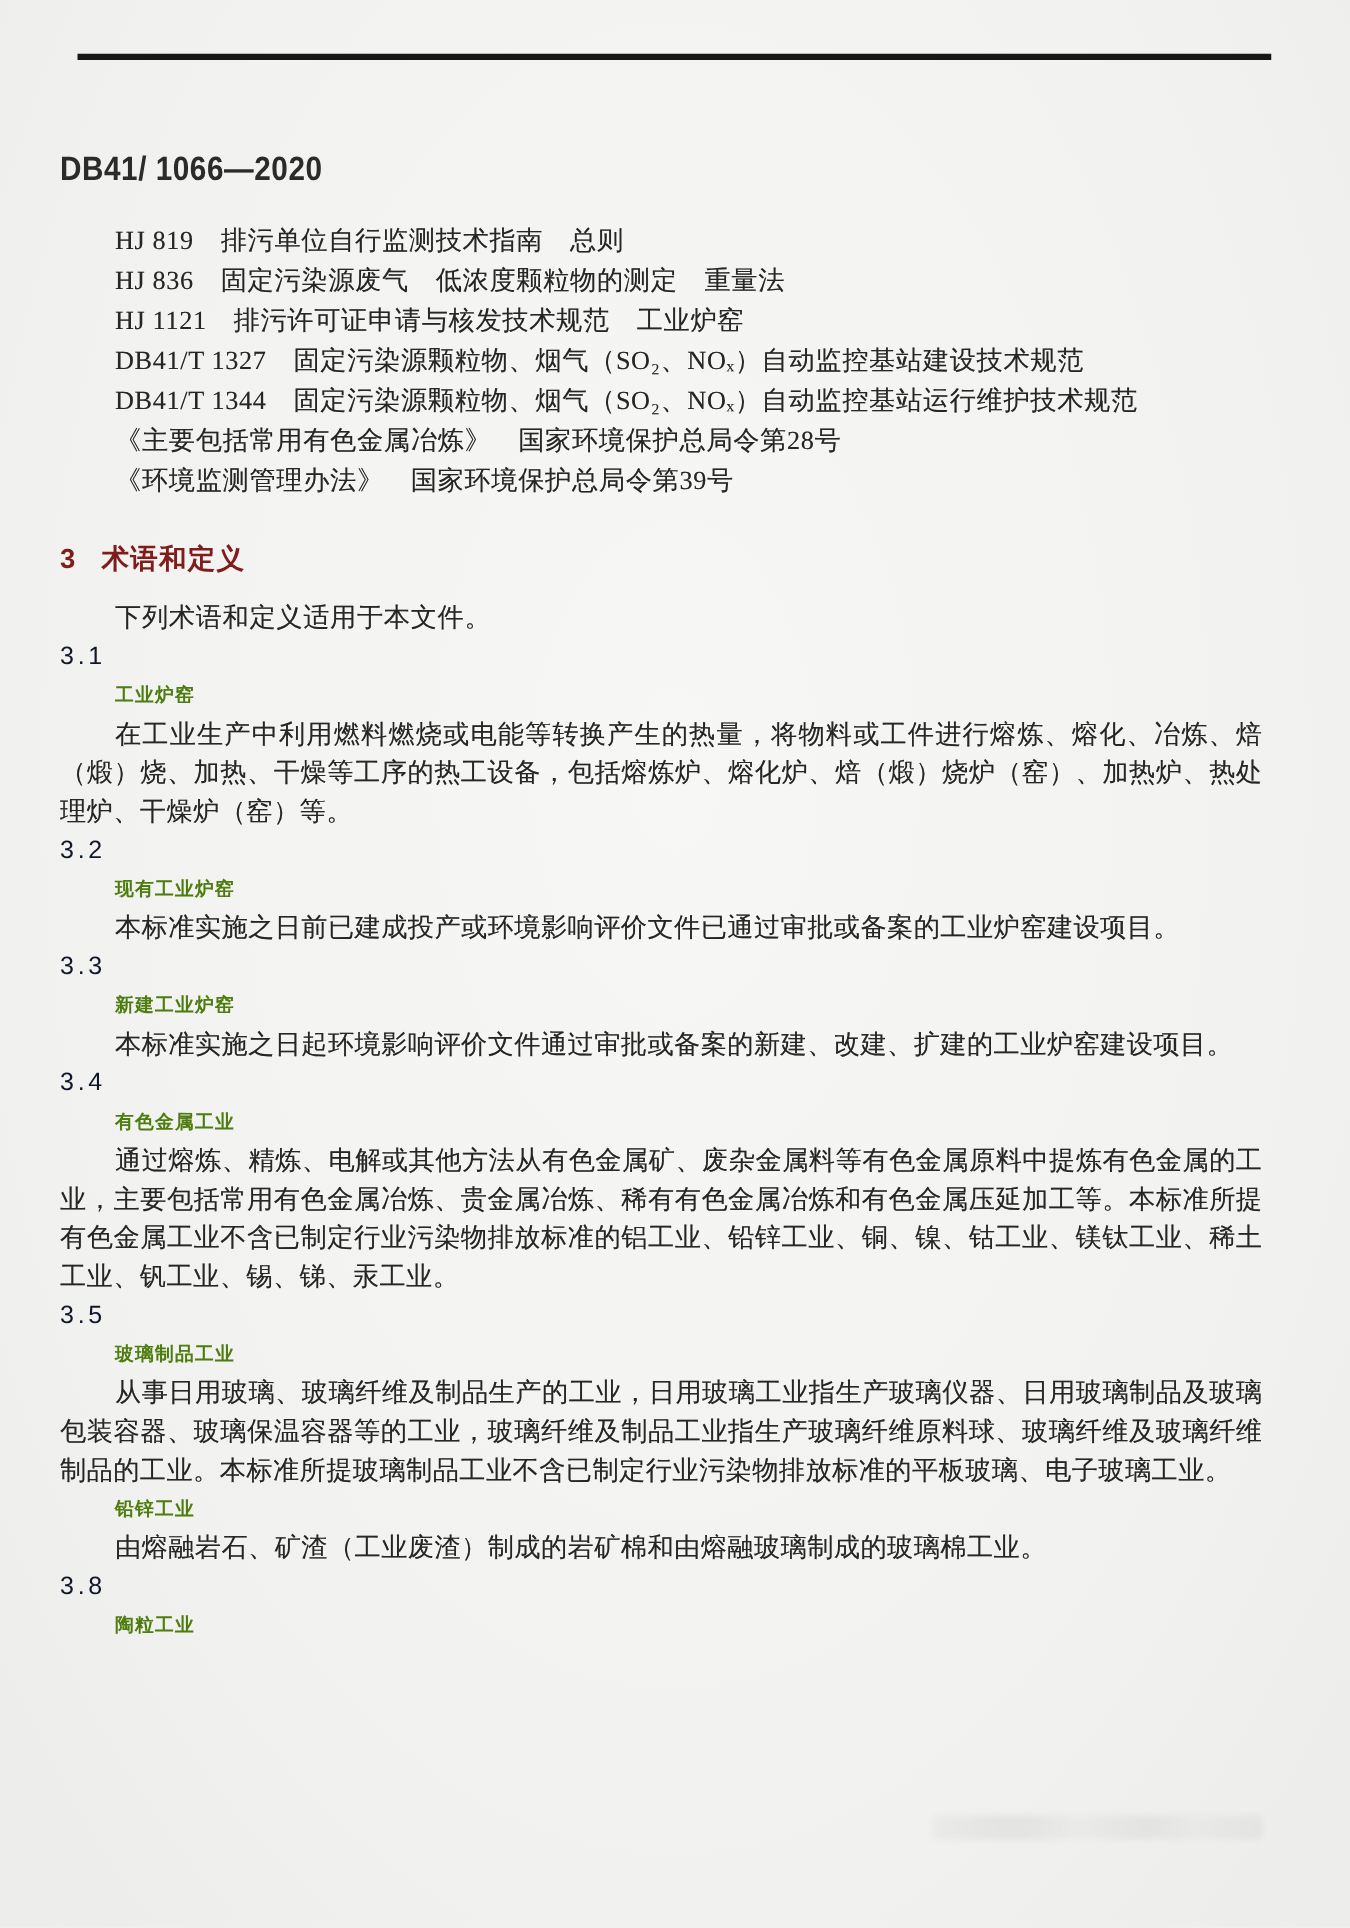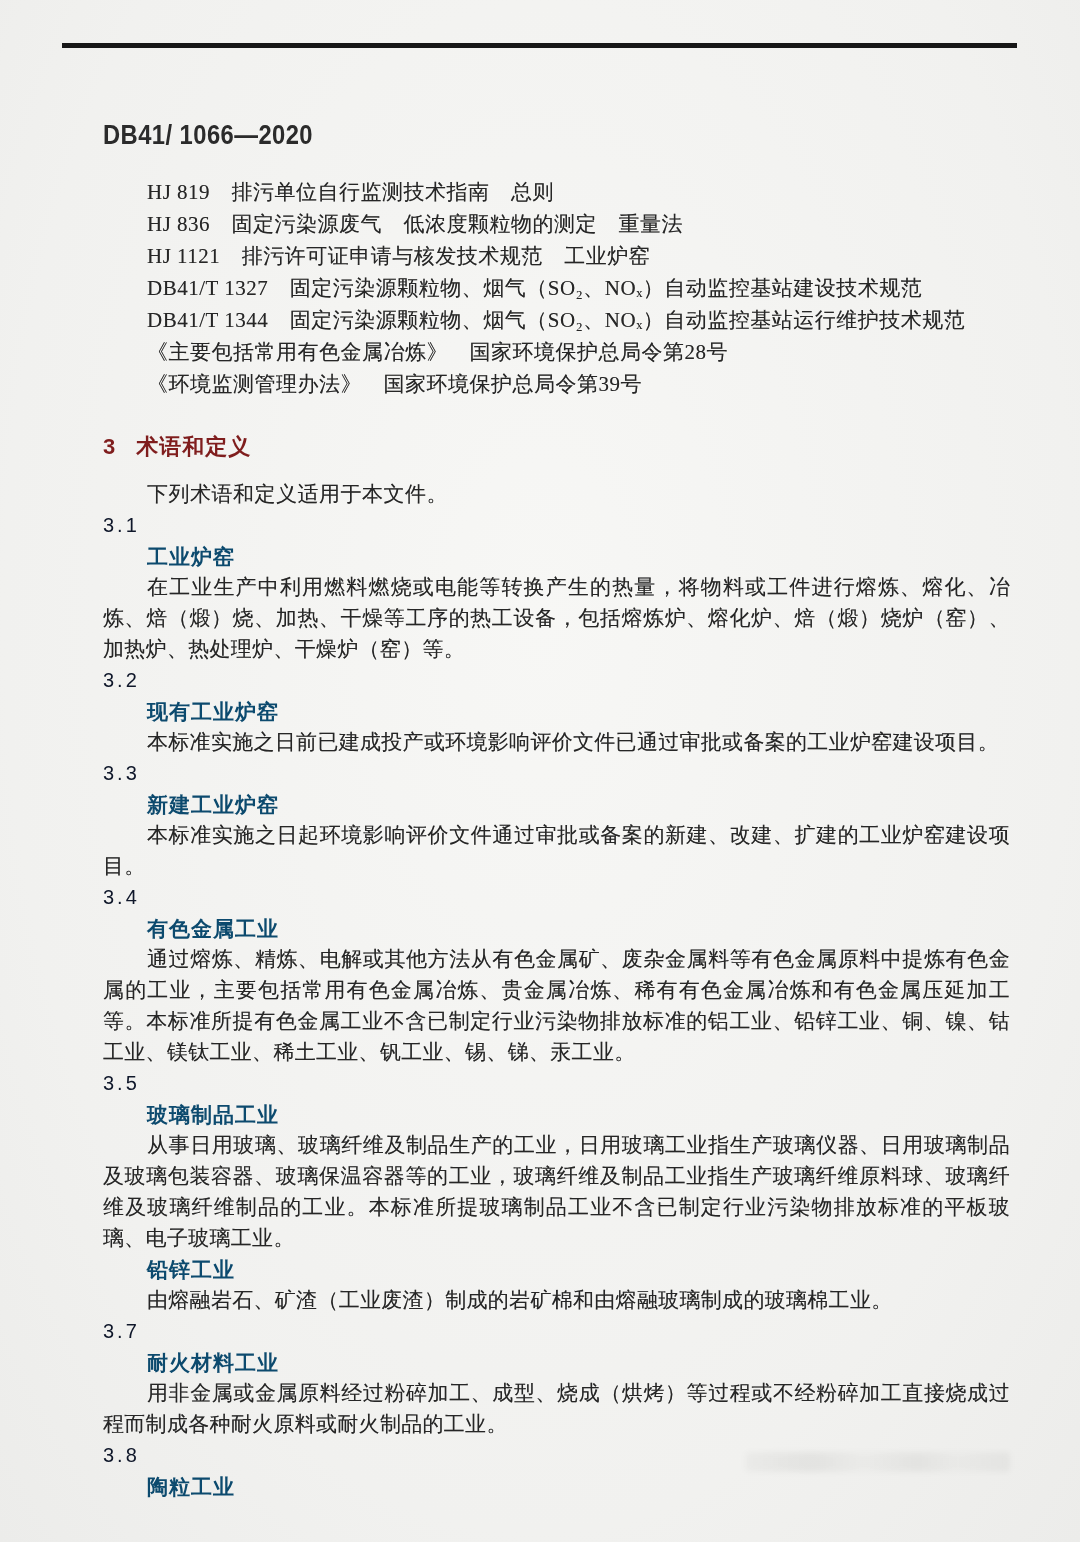--- a/index.html
+++ b/index.html
@@ -19,21 +19,21 @@
   }
   .top-rule {
     position: absolute;
     top: 43px;
     left: 62px;
     width: 955px;
     height: 5px;
     background: #171717;
   }
   .content {
-    padding: 120px 70px 0 103px;
+    padding: 120px 70px 0 48px;
   }
   .doc-number {
     display: inline-block;
     font-family: "Liberation Sans", "DejaVu Sans", sans-serif;
     font-size: 27px;
     font-weight: 600;
     color: #2b2b2b;
     letter-spacing: 0.5px;
     transform: scaleX(0.88);
     transform-origin: left center;
@@ -76,24 +76,24 @@
   .term-num {
     font-family: "Liberation Sans", "DejaVu Sans", sans-serif;
     font-size: 20px;
     line-height: 31px;
     letter-spacing: 3px;
     color: #0f172a;
   }
   .term-name {
     font-family: "Liberation Sans", "DejaVu Sans", sans-serif;
     font-weight: bold;
-    font-size: 21px;
+    font-size: 15px;
     line-height: 31px;
     padding-left: 44px;
-    color: #0c4a6e;
+    color: #4d7c0f;
     letter-spacing: 1px;
   }
   .term-def {
     margin: 0;
     font-size: 21px;
     line-height: 31px;
     text-indent: 44px;
     text-align: justify;
     letter-spacing: 0.3px;
     text-shadow: 0 0 0.4px rgba(0,0,0,0.35);
@@ -168,25 +168,20 @@
     <div class="term-num">3.5</div>
     <div class="term-name">玻璃制品工业</div>
     <p class="term-def">从事日用玻璃、玻璃纤维及制品生产的工业，日用玻璃工业指生产玻璃仪器、日用玻璃制品及玻璃包装容器、玻璃保温容器等的工业，玻璃纤维及制品工业指生产玻璃纤维原料球、玻璃纤维及玻璃纤维制品的工业。本标准所提玻璃制品工业不含已制定行业污染物排放标准的平板玻璃、电子玻璃工业。</p>
   </div>
 
   <div class="term-block">
     <div class="term-name">铅锌工业</div>
     <p class="term-def">由熔融岩石、矿渣（工业废渣）制成的岩矿棉和由熔融玻璃制成的玻璃棉工业。</p>
   </div>
 
-  <div class="term-block">
-    <div class="term-num">3.7</div>
-    <div class="term-name">耐火材料工业</div>
-    <p class="term-def">用非金属或金属原料经过粉碎加工、成型、烧成（烘烤）等过程或不经粉碎加工直接烧成过程而制成各种耐火原料或耐火制品的工业。</p>
-  </div>
 
   <div class="term-block">
     <div class="term-num">3.8</div>
     <div class="term-name">陶粒工业</div>
     <p class="term-def"></p>
   </div>
 
 </div>
 
 <div class="scan-artifact"></div>

